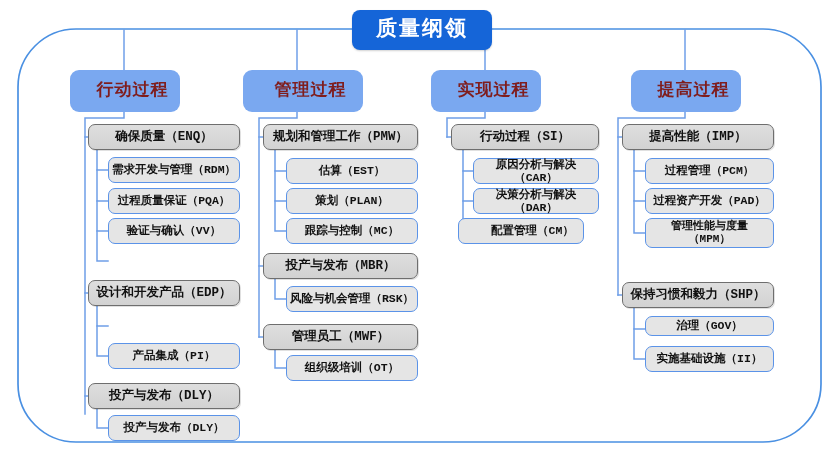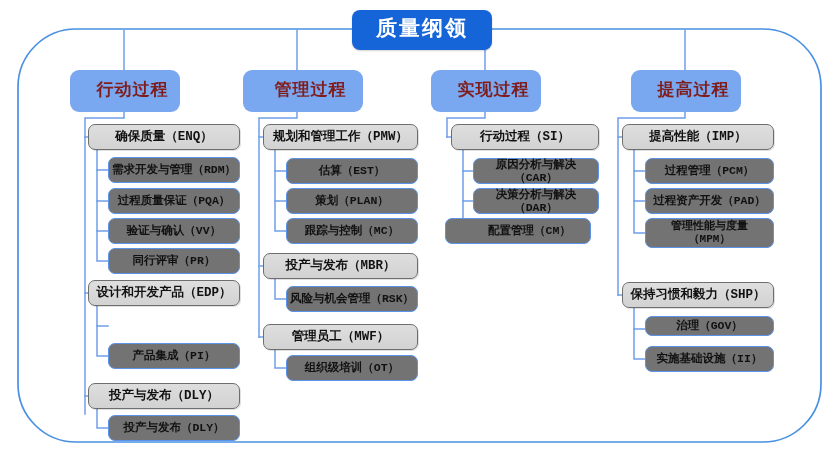--- a/index.html
+++ b/index.html
@@ -54,21 +54,21 @@
     background:linear-gradient(#dedede,#d2d2d2);
     color:#111111;
     border:1.6px solid #6e6e6e;
     border-radius:7px;
     font-size:12.5px;
     font-weight:bold;
     box-shadow:1px 1px 0 rgba(0,0,0,.12);
   }
   
   .lvl4{
-    background:#737373;
+    background:#e5e5e5;
     color:#111111;
     border:1.4px solid #5b93e8;
     border-radius:7px;
     font-size:11.5px;
     font-weight:bold;
   }
   .lvl4.two-line{ font-size:11px; }
 </style>
 </head>
 <body>
@@ -138,21 +138,20 @@
 
   <div class="node lvl2" style="left:70px;top:70px;width:110px;height:42px;">行动过程</div>
   <div class="node lvl2" style="left:243px;top:70px;width:120px;height:42px;border-radius:9px;">管理过程</div>
   <div class="node lvl2" style="left:431px;top:70px;width:110px;height:42px;">实现过程</div>
   <div class="node lvl2" style="left:631px;top:70px;width:110px;height:42px;">提高过程</div>
 
   <div class="node lvl3" style="left:88px;top:124px;width:152px;height:26px;">确保质量（ENQ）</div>
   <div class="node lvl4" style="left:108px;top:157px;width:132px;height:26px;">需求开发与管理（RDM）</div>
   <div class="node lvl4" style="left:108px;top:188px;width:132px;height:26px;">过程质量保证（PQA）</div>
   <div class="node lvl4" style="left:108px;top:218px;width:132px;height:26px;">验证与确认（VV）</div>
-  <div class="node lvl4" style="left:108px;top:248px;width:132px;height:26px;">同行评审（PR）</div>
 
   <div class="node lvl3" style="left:88px;top:280px;width:152px;height:26px;">设计和开发产品（EDP）</div>
   <div class="node lvl4" style="left:108px;top:343px;width:132px;height:26px;">产品集成（PI）</div>
 
   <div class="node lvl3" style="left:88px;top:383px;width:152px;height:26px;">投产与发布（DLY）</div>
   <div class="node lvl4" style="left:108px;top:415px;width:132px;height:26px;">投产与发布（DLY）</div>
 
   <div class="node lvl3" style="left:263px;top:124px;width:155px;height:26px;">规划和管理工作（PMW）</div>
   <div class="node lvl4" style="left:286px;top:188px;width:132px;height:26px;">策划（PLAN）</div>
   <div class="node lvl4" style="left:286px;top:158px;width:132px;height:26px;">估算（EST）</div>
@@ -160,21 +159,21 @@
 
   <div class="node lvl3" style="left:263px;top:253px;width:155px;height:26px;">投产与发布（MBR）</div>
   <div class="node lvl4" style="left:286px;top:286px;width:132px;height:26px;">风险与机会管理（RSK）</div>
 
   <div class="node lvl3" style="left:263px;top:324px;width:155px;height:26px;">管理员工（MWF）</div>
   <div class="node lvl4" style="left:286px;top:355px;width:132px;height:26px;">组织级培训（OT）</div>
 
   <div class="node lvl3" style="left:451px;top:124px;width:148px;height:26px;">行动过程（SI）</div>
   <div class="node lvl4" style="left:473px;top:158px;width:126px;height:26px;">原因分析与解决（CAR）</div>
   <div class="node lvl4" style="left:473px;top:188px;width:126px;height:26px;">决策分析与解决（DAR）</div>
-  <div class="node lvl4" style="left:445px;top:218px;width:146px;height:26px;padding-left:23px;">配置管理（CM）</div>
+  <div class="node lvl4" style="left:458px;top:218px;width:126px;height:26px;padding-left:23px;">配置管理（CM）</div>
 
   <div class="node lvl3" style="left:622px;top:124px;width:152px;height:26px;">提高性能（IMP）</div>
   <div class="node lvl4" style="left:645px;top:158px;width:129px;height:26px;">过程管理（PCM）</div>
   <div class="node lvl4" style="left:645px;top:188px;width:129px;height:26px;">过程资产开发（PAD）</div>
   <div class="node lvl4 two-line" style="left:645px;top:218px;width:129px;height:30px;">管理性能与度量
 （MPM）</div>
 
   <div class="node lvl3" style="left:622px;top:282px;width:152px;height:26px;">保持习惯和毅力（SHP）</div>
   <div class="node lvl4" style="left:645px;top:316px;width:129px;height:20px;">治理（GOV）</div>
   <div class="node lvl4" style="left:645px;top:346px;width:129px;height:26px;">实施基础设施（II）</div>

